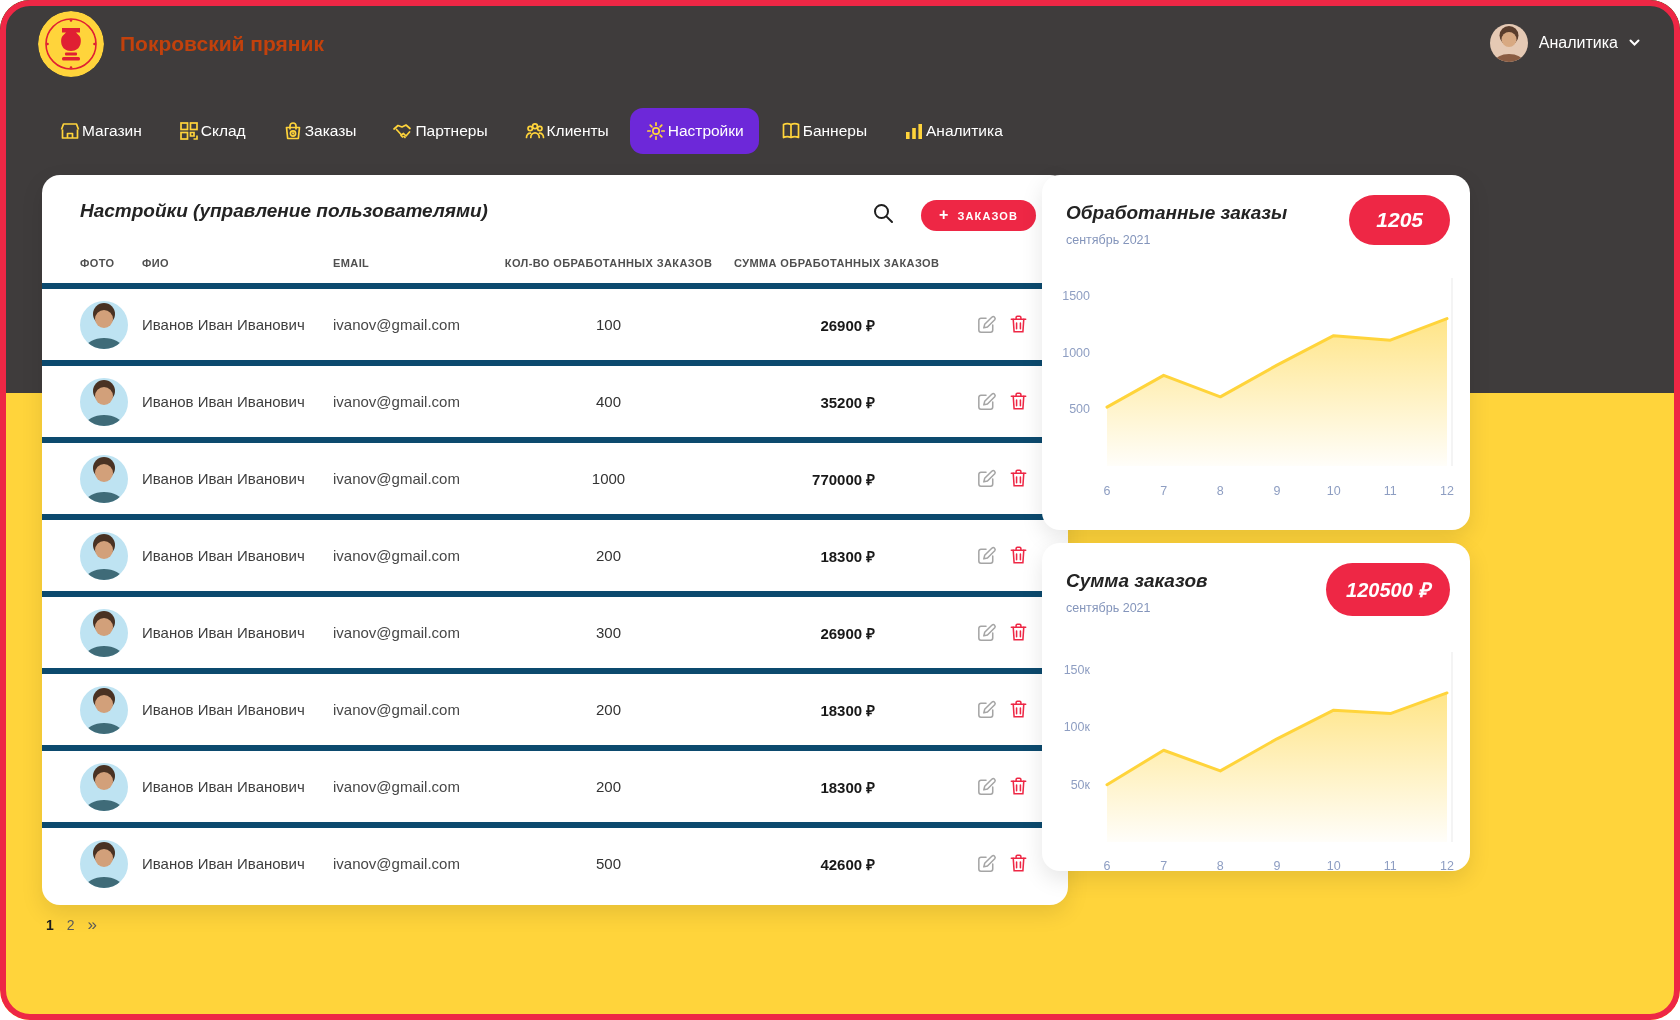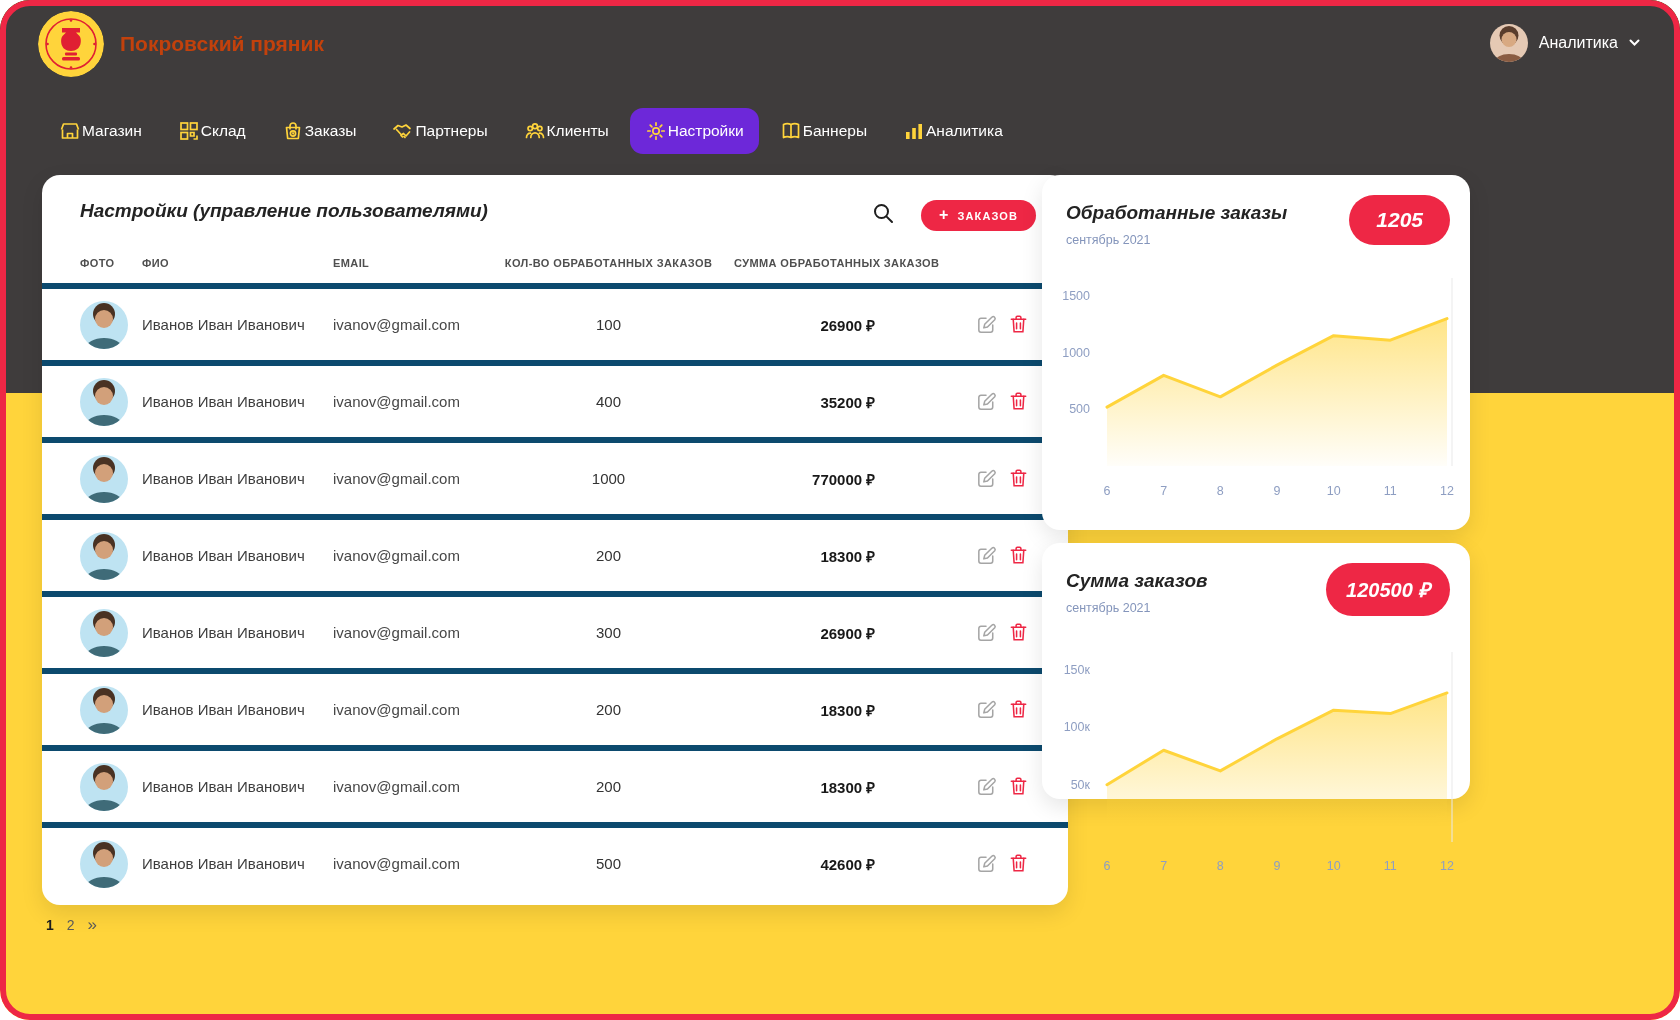--- a/index.html
+++ b/index.html
@@ -53,21 +53,21 @@
 
   
   .pagination{position:absolute;left:46px;top:916px;display:flex;gap:13px;align-items:center;font-size:14px;z-index:4}
   .page{color:#5a5a5a;cursor:pointer}
   .page.current{font-weight:bold;color:#1d1d1d}
   .page-next{color:#5a5a5a;font-size:17px;cursor:pointer;line-height:1}
 
   
   .side-card{position:absolute;left:1042px;width:428px;background:#fff;border-radius:18px;box-shadow:0 8px 22px rgba(0,0,0,.10);z-index:4}
   #card-0{top:175px;height:355px}
-  #card-1{top:543px;height:256px}
+  #card-1{top:543px;height:328px}
   .side-head{position:relative;padding:20px 24px 0}
   .side-title{font-size:19px;font-weight:bold;font-style:italic;color:#232323;padding-top:7px}
   .side-sub{padding-top:9px;font-size:12.5px;color:#8495BB}
   .badge{position:absolute;right:20px;top:20px;background:#EE2745;color:#fff;font-weight:bold;font-style:italic;border-radius:28px;font-size:21px;display:flex;align-items:center;justify-content:center}
   #card-0 .badge{padding:13px 27px}
   #card-1 .badge{padding:13px 20px;font-size:20px}
   .chart{position:absolute;left:0;top:88px;display:block}
   .chart text{font-family:"Liberation Sans",sans-serif}
 </style>
 </head>

